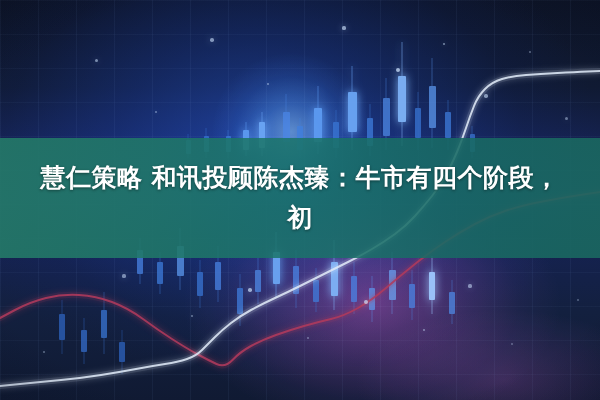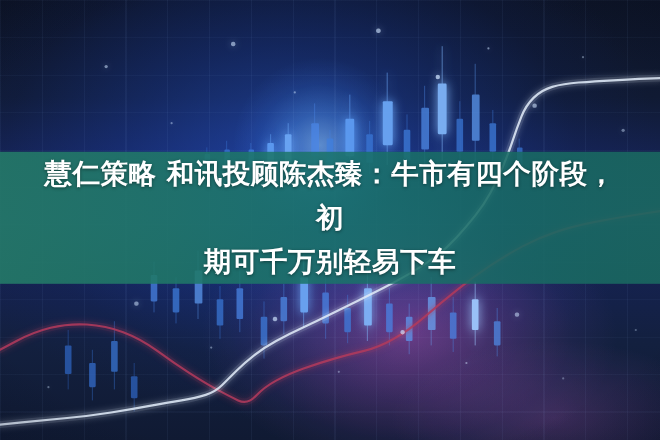--- a/index.html
+++ b/index.html
@@ -364,17 +364,16 @@
       <div class="spark" style="left: 510.9px; top: 342.9px; width: 2.2px; height: 2.2px; opacity: 0.35; box-shadow: rgba(200, 225, 255, 0.35) 0px 0px 4.4px;"></div>
       <div class="spark" style="left: 42.7px; top: 350.7px; width: 2.6px; height: 2.6px; opacity: 0.4; box-shadow: rgba(200, 225, 255, 0.4) 0px 0px 5.2px;"></div>
       <div class="spark" style="left: 576.8px; top: 298.8px; width: 2.4px; height: 2.4px; opacity: 0.35; box-shadow: rgba(200, 225, 255, 0.35) 0px 0px 4.8px;"></div>
     </div>
 
   <div class="layer bg-vignette"></div>
 
   <div class="band">
     <div class="headline">
       <span>慧仁策略 和讯投顾陈杰臻：牛市有四个阶段，初</span><br>
-      <span>期可千万别轻易下车</span>
     </div>
   </div>
 
 </div>
 
 </body></html>

